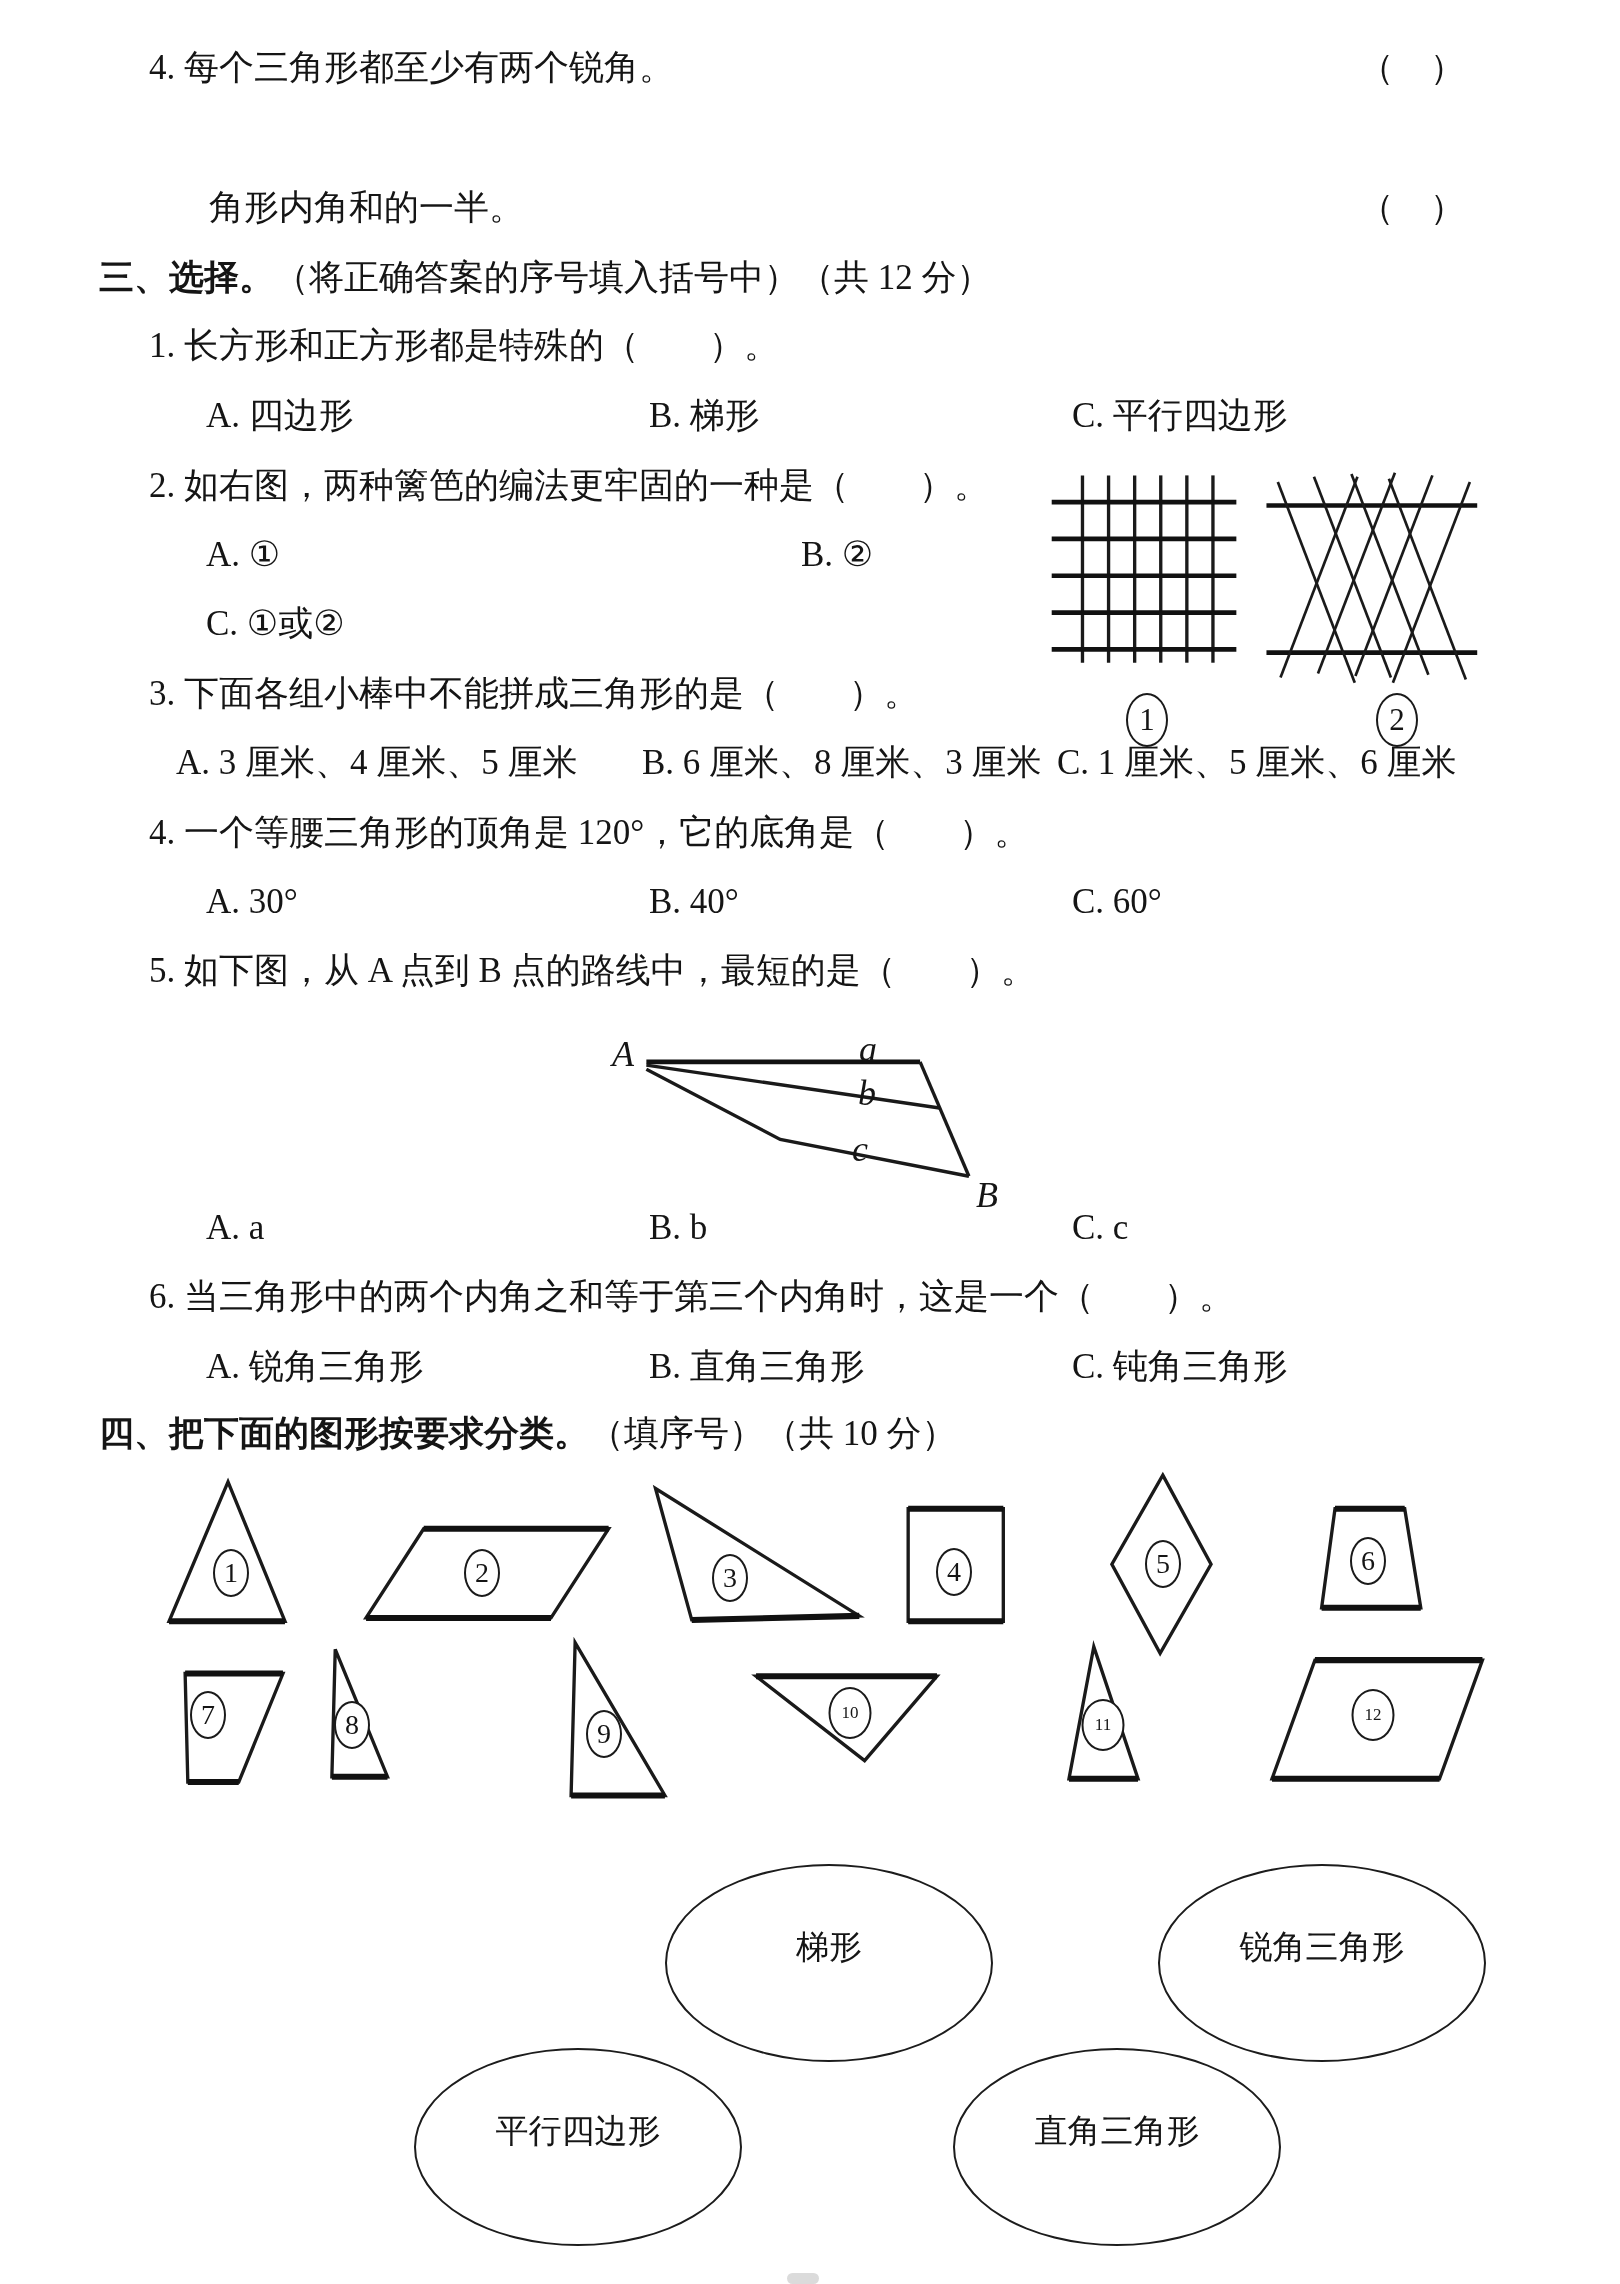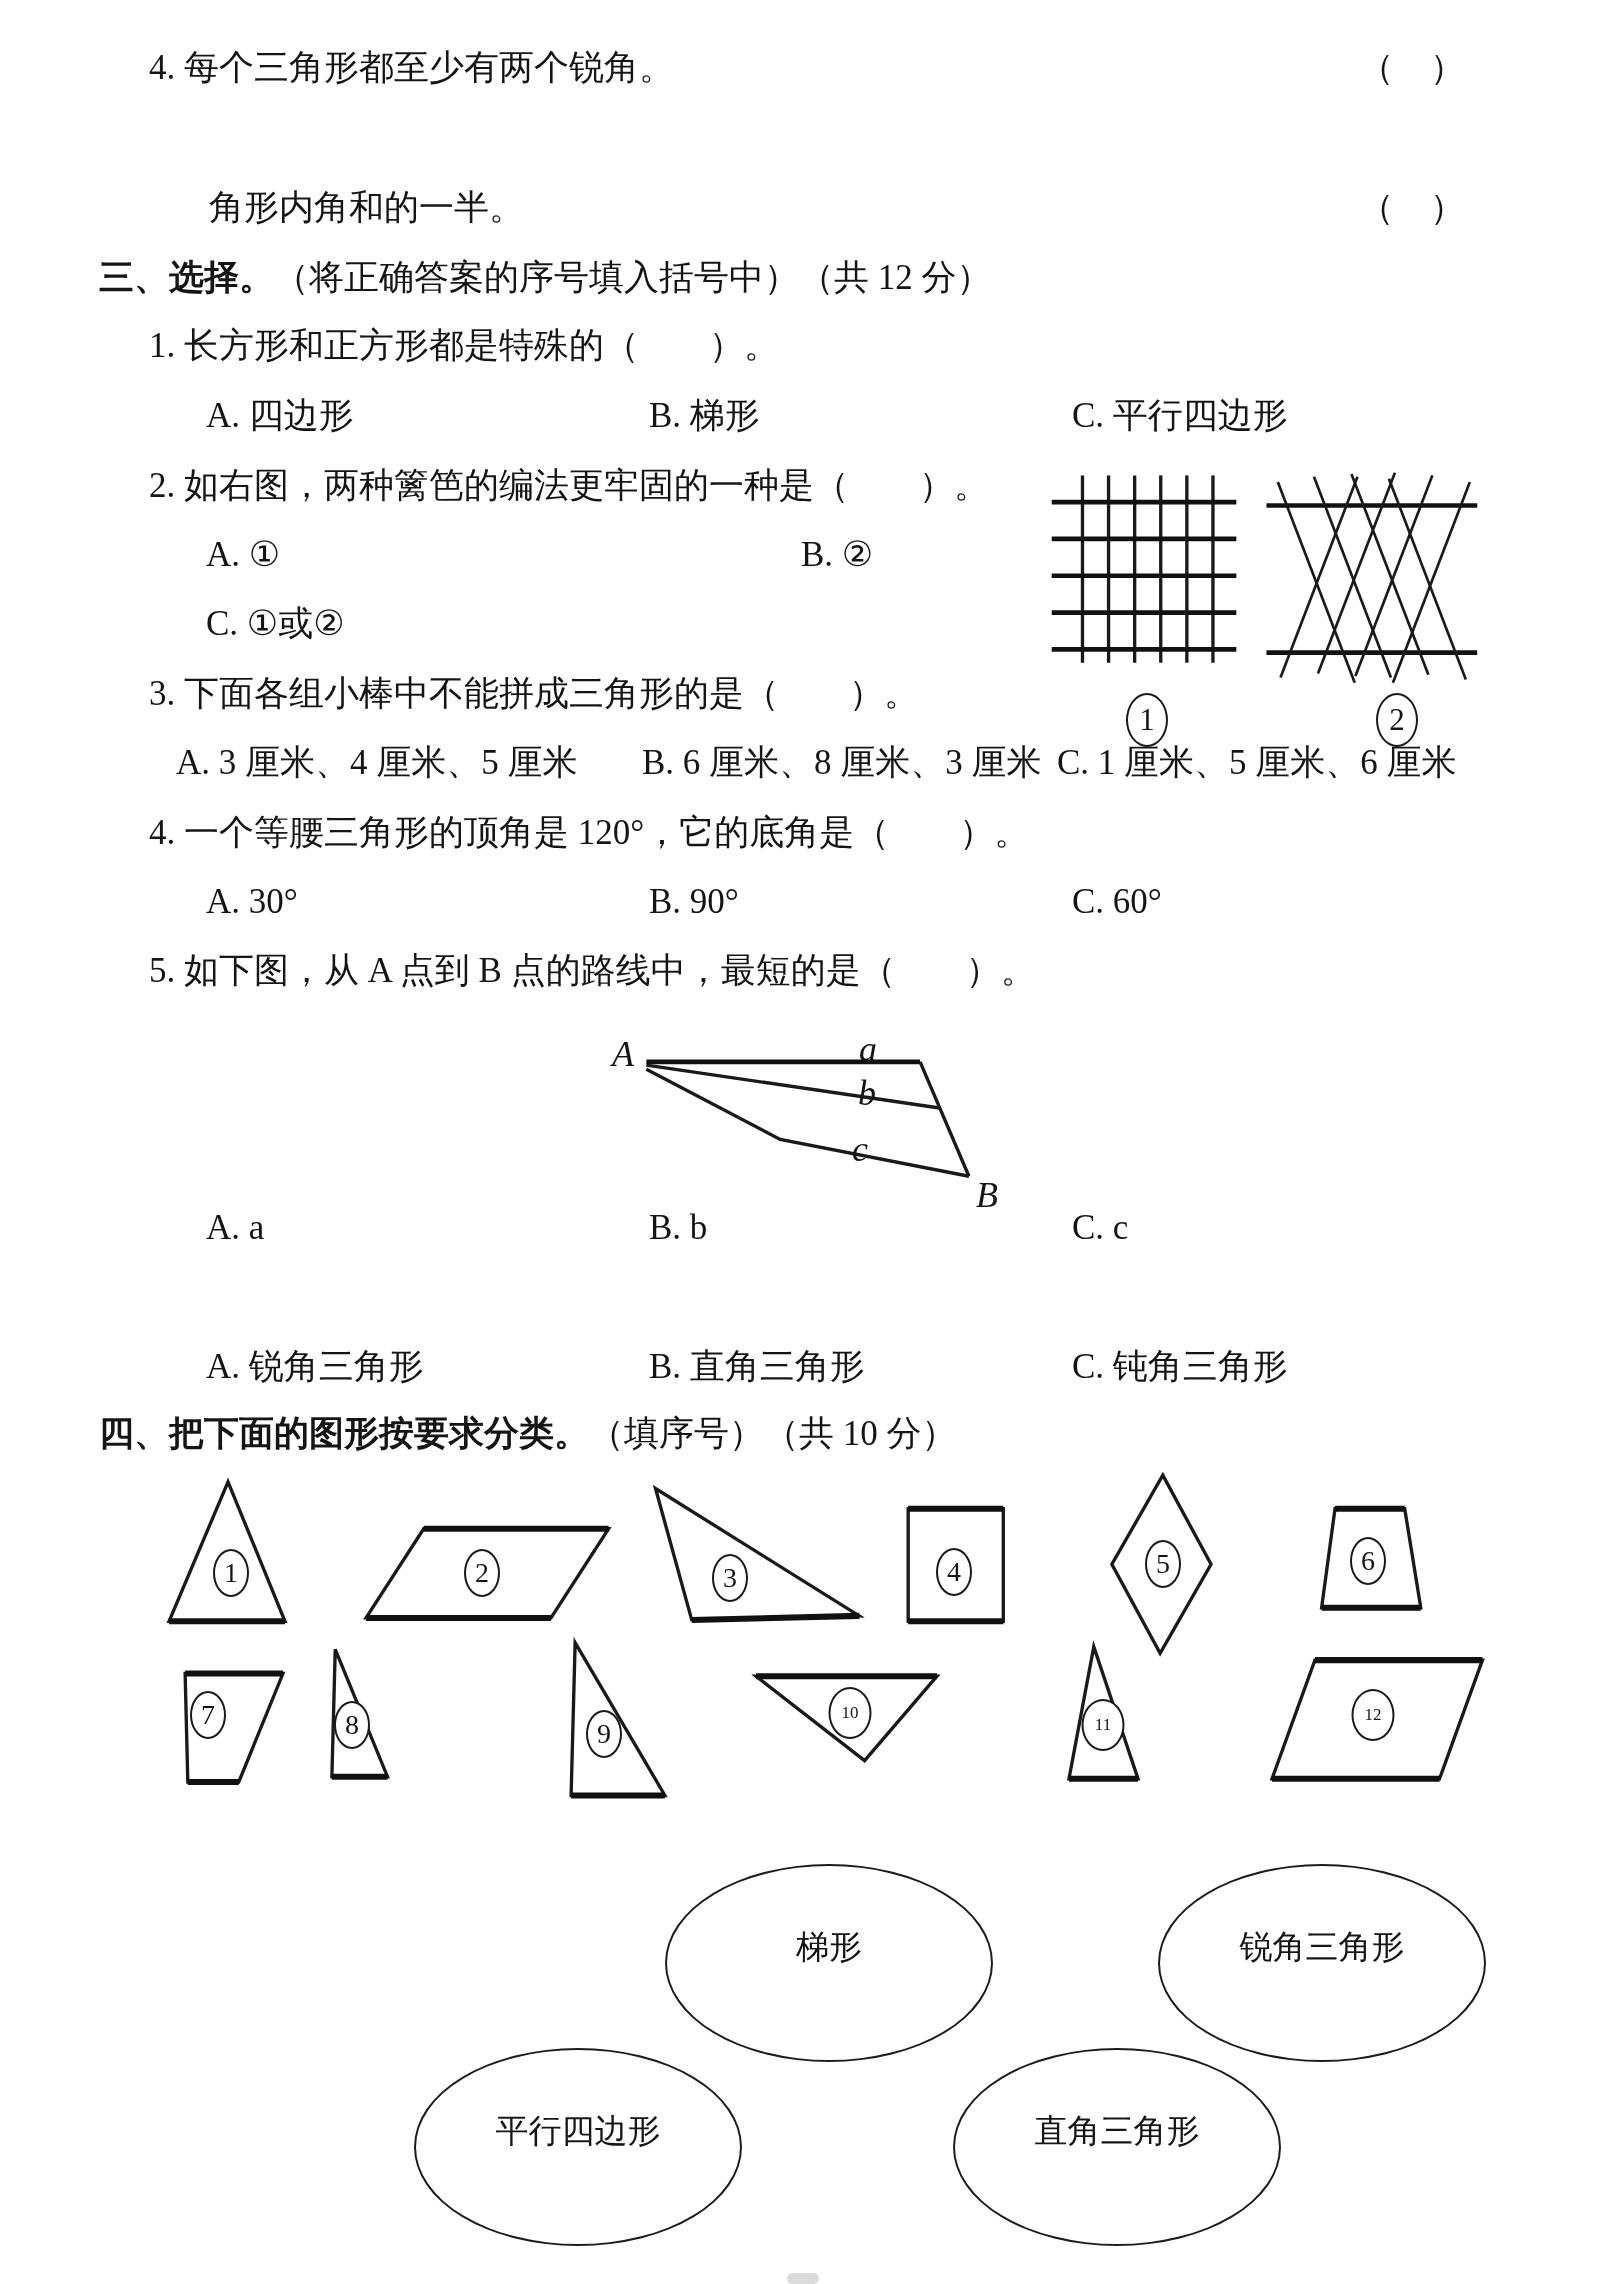--- a/index.html
+++ b/index.html
@@ -89,40 +89,41 @@
   <span class="circ f" style="left:1147px; top:720px;">1</span>
   <span class="circ f" style="left:1397px; top:720px;">2</span>
 
   <div class="row" style="left:149px; top:674px;">3. 下面各组小棒中不能拼成三角形的是（　　）。</div>
   <div class="row" style="left:176px;  top:743px;">A. 3 厘米、4 厘米、5 厘米</div>
   <div class="row" style="left:642px;  top:743px;">B. 6 厘米、8 厘米、3 厘米</div>
   <div class="row" style="left:1057px; top:743px;">C. 1 厘米、5 厘米、6 厘米</div>
 
   <div class="row" style="left:149px; top:813px;">4. 一个等腰三角形的顶角是 120°，它的底角是（　　）。</div>
   <div class="row" style="left:206px;  top:882px;">A. 30°</div>
-  <div class="row" style="left:649px;  top:882px;">B. 90°</div>
+  <div class="row" style="left:649px;  top:882px;">B. 40°</div>
   <div class="row" style="left:1072px; top:882px;">C. 60°</div>
 
   <div class="row" style="left:149px; top:951px;">5. 如下图，从 A 点到 B 点的路线中，最短的是（　　）。</div>
   <svg class="diagram" style="left:590px; top:1025px;" width="442" height="174" viewBox="0 0 660 260">
     <polyline class="ln7" points="84,55 493,55"></polyline>
     <polyline class="ln" points="493,55 566,226"></polyline>
     <polyline class="ln" points="84,60 522,124"></polyline>
     <polyline class="ln" points="84,66 284,171 566,226"></polyline>
   </svg>
   <span class="ital" style="left:612px;  top:1033px;">A</span>
   <span class="ital" style="left:859px; top:1028px;">a</span>
   <span class="ital" style="left:858px; top:1072px;">b</span>
   <span class="ital" style="left:852px; top:1128px;">c</span>
   <span class="ital" style="left:976px; top:1174px;">B</span>
 
   <div class="row" style="left:206px;  top:1208px;">A. a</div>
   <div class="row" style="left:649px;  top:1208px;">B. b</div>
   <div class="row" style="left:1072px; top:1208px;">C. c</div>
 
+  <div class="row" style="left:149px; top:1277px;">6. 当三角形中的两个内角之和等于第三个内角时，这是一个（　　）。</div>
   <div class="row" style="left:206px;  top:1347px;">A. 锐角三角形</div>
   <div class="row" style="left:649px;  top:1347px;">B. 直角三角形</div>
   <div class="row" style="left:1072px; top:1347px;">C. 钝角三角形</div>
 
   <div class="row" style="left:99px; top:1413px;">
     <span class="bold-head">四、把下面的图形按要求分类。</span><span>（填序号）（共 10 分）</span>
   </div>
 
   <svg class="diagram" style="left:94px; top:1467px;" width="1434" height="342" viewBox="0 0 2140 510">
     <polygon class="ln" points="200,22 112,230 285,230"></polygon>

